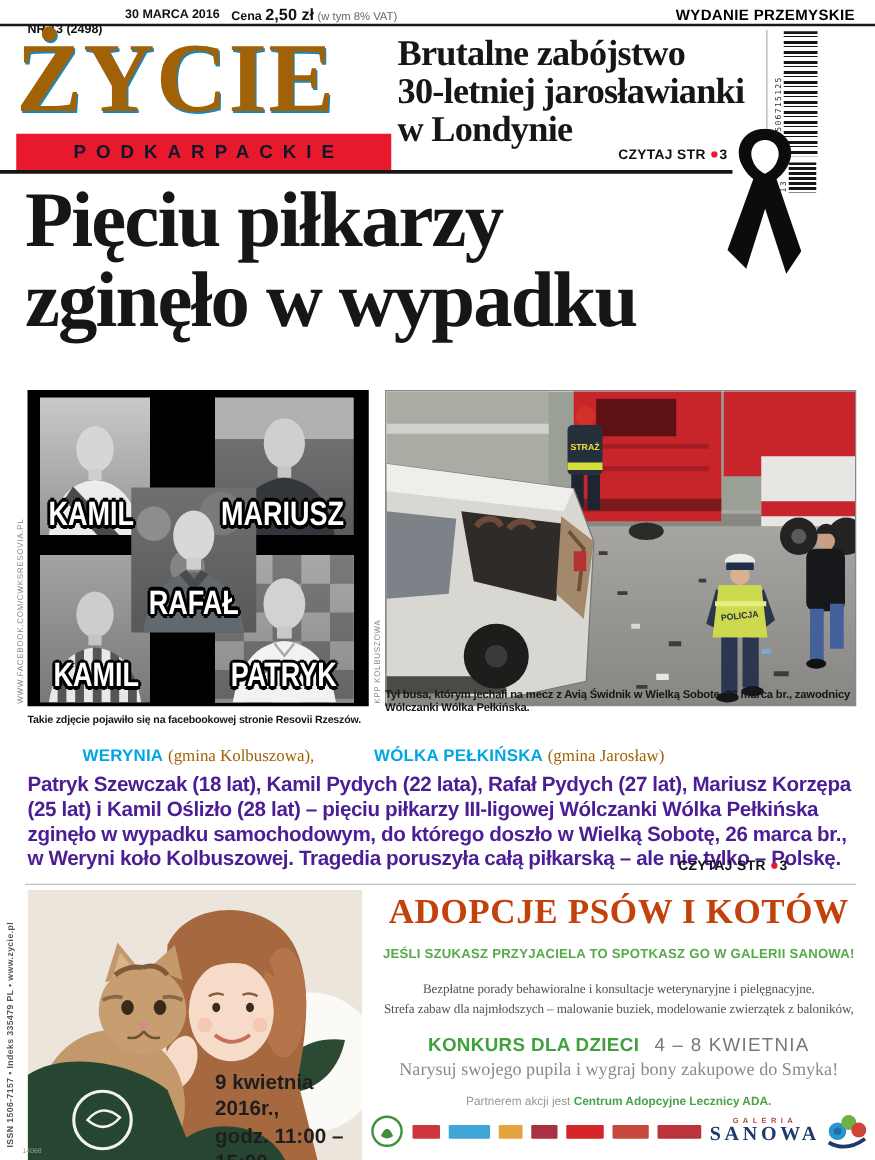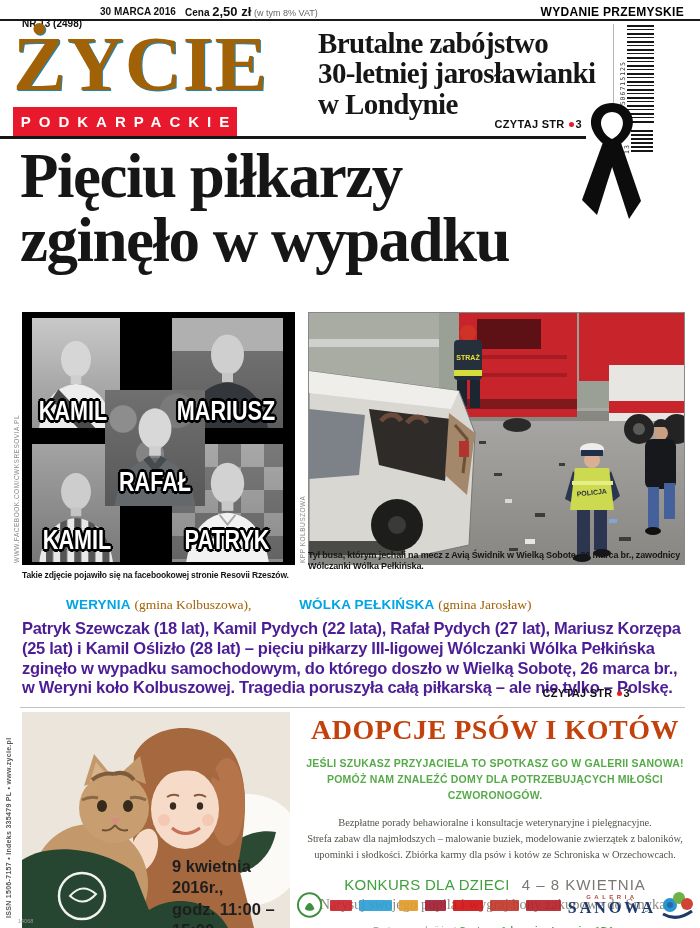--- a/index.html
+++ b/index.html
@@ -12,22 +12,22 @@
   .meta-date    { position:absolute; left:100px; top:6px; font-size:10px; font-weight:bold; color:#111; }
   .meta-price   { position:absolute; left:185px; top:4px; font-size:10px; font-weight:bold; color:#111; }
   .meta-price .price-val  { font-size:13px; }
   .meta-price .price-note { font-weight:normal; font-size:9px; color:#666; }
   .meta-edition { position:absolute; right:16px; top:5px; font-size:12px; font-weight:bold; color:#000; letter-spacing:.3px; }
 
   
   .zycie { position:absolute; left:13px; top:24px; width:268px; height:82px;
            font-family:"Liberation Serif", serif; font-weight:bold; font-size:79px; line-height:1;
            color:#2ba9e0; letter-spacing:1px; text-shadow:1px 1px 0 #1b86b8; }
-  .podbar { position:absolute; left:13px; top:107px; width:224px; height:29px; background:#e8182d;
-            color:#ffffff; font-weight:bold; font-size:15px; letter-spacing:8px; text-indent:8px;
+  .podbar { position:absolute; left:13px; top:107px; width:300px; height:29px; background:#e8182d;
+            color:#0f172a; font-weight:bold; font-size:15px; letter-spacing:8px; text-indent:8px;
             display:flex; align-items:center; justify-content:center;text-align:right; }
   .mast-rule { position:absolute; left:0; top:136px; width:586px; height:3px; background:#161616; }
   .bar-sep  { position:absolute; left:613px; top:24px; width:1px; height:112px; background:#b5b5b5; }
 
   
   .topstory { position:absolute; left:277px; top:28px; width:322px;margin-left:41px; }
   .topstory .l { display:block; font-family:"Liberation Serif", serif; font-weight:bold;
                  font-size:29px; line-height:1.05; letter-spacing:-.6px; color:#161616; }
   .readmore { font-size:11px; font-weight:bold; color:#111; letter-spacing:.3px; }
   .readmore .dot { display:inline-block; width:5px; height:5px; border-radius:50%; background:#e8182d; margin:0 2px 1px 4px; vertical-align:middle; }
@@ -104,21 +104,21 @@
   .ad-photo { position:absolute; left:22px; top:712px; width:268px; height:216px; overflow:hidden; }
   .ad-date { position:absolute; left:172px; top:856px; width:130px; z-index:2;
              font-family:Liberation Sans, sans-serif; font-weight:bold; font-size:16.5px; line-height:1.3; color:#1e1e1e; }
   .ad-col { position:absolute; left:293px; top:714px; width:404px; text-align:center; }
   .ad-title { font-family:"Liberation Serif", serif; font-weight:bold; font-size:28px; letter-spacing:.5px; color:#4aa147; }
   .ad-sub { margin-top:10px; font-size:10.5px; font-weight:bold; color:#56ab49; line-height:1.5; letter-spacing:.2px; }
   .ad-sub span { display:block; }
   .ad-body { margin-top:12px; font-family:"Liberation Serif", serif; font-size:10.5px; color:#55544c; line-height:1.5; letter-spacing:-.1px; }
   .ad-body span { display:block; }
   .ad-contest { margin-top:13px; font-size:15px; }
-  .ad-contest .ct { color:#3fa03c; font-weight:normal; letter-spacing:.3px; }
+  .ad-contest .ct { color:#3fa03c; font-weight:bold; letter-spacing:.3px; }
   .ad-contest .cd { color:#7a7870; margin-left:8px; letter-spacing:1px; }
   .ad-desc { margin-top:3px; font-size:14.5px; color:#8b897f; font-family:"Liberation Serif", serif; }
   .ad-partner { margin-top:10px; font-size:9.5px; color:#9a988c; line-height:1.5; }
   .ad-partner b { color:#4aa147; }
   .logo-row { position:absolute; left:296px; top:888px; width:398px; height:34px; display:flex; align-items:center; gap:7px; }
   .chip { height:11px; border-radius:1px; opacity:.92; }
   .galeria { margin-left:auto; display:flex; align-items:center; gap:4px; }
   .gal-txt { text-align:center; }
   .gal-top { font-size:6px; letter-spacing:3.5px; color:#b5483a; font-weight:bold; }
   .gal-name { font-family:"Liberation Serif", serif; font-weight:bold; font-size:16px; letter-spacing:3px; color:#1d3a6b; line-height:1; }
@@ -384,26 +384,24 @@
   </div>
   <div class="ad-date">
     <span>9 kwietnia 2016r.,</span><br>
     <span>godz. 11:00 – 15:00</span>
   </div>
 
   <div class="ad-col">
     <div class="ad-title" style="color: #c2410c;">ADOPCJE PSÓW I KOTÓW</div>
     <div class="ad-sub">
       <span>JEŚLI SZUKASZ PRZYJACIELA TO SPOTKASZ GO W GALERII SANOWA!</span>
-      <span>POMÓŻ NAM ZNALEŹĆ DOMY DLA POTRZEBUJĄCYCH MIŁOŚCI CZWORONOGÓW.</span>
     </div>
     <div class="ad-body">
       <span>Bezpłatne porady behawioralne i konsultacje weterynaryjne i pielęgnacyjne.</span>
       <span>Strefa zabaw dla najmłodszych – malowanie buziek, modelowanie zwierzątek z baloników,</span>
-      <span>upominki i słodkości. Zbiórka karmy dla psów i kotów ze Schroniska w Orzechowcach.</span>
     </div>
     <div class="ad-contest">
       <span class="ct">KONKURS DLA DZIECI</span>
       <span class="cd">4 – 8 KWIETNIA</span>
     </div>
     <div class="ad-desc">Narysuj swojego pupila i wygraj bony zakupowe do Smyka!</div>
     <div class="ad-partner">
       <span>Partnerem akcji jest</span>
       <b>Centrum Adopcyjne Lecznicy ADA.</b><br>
       

